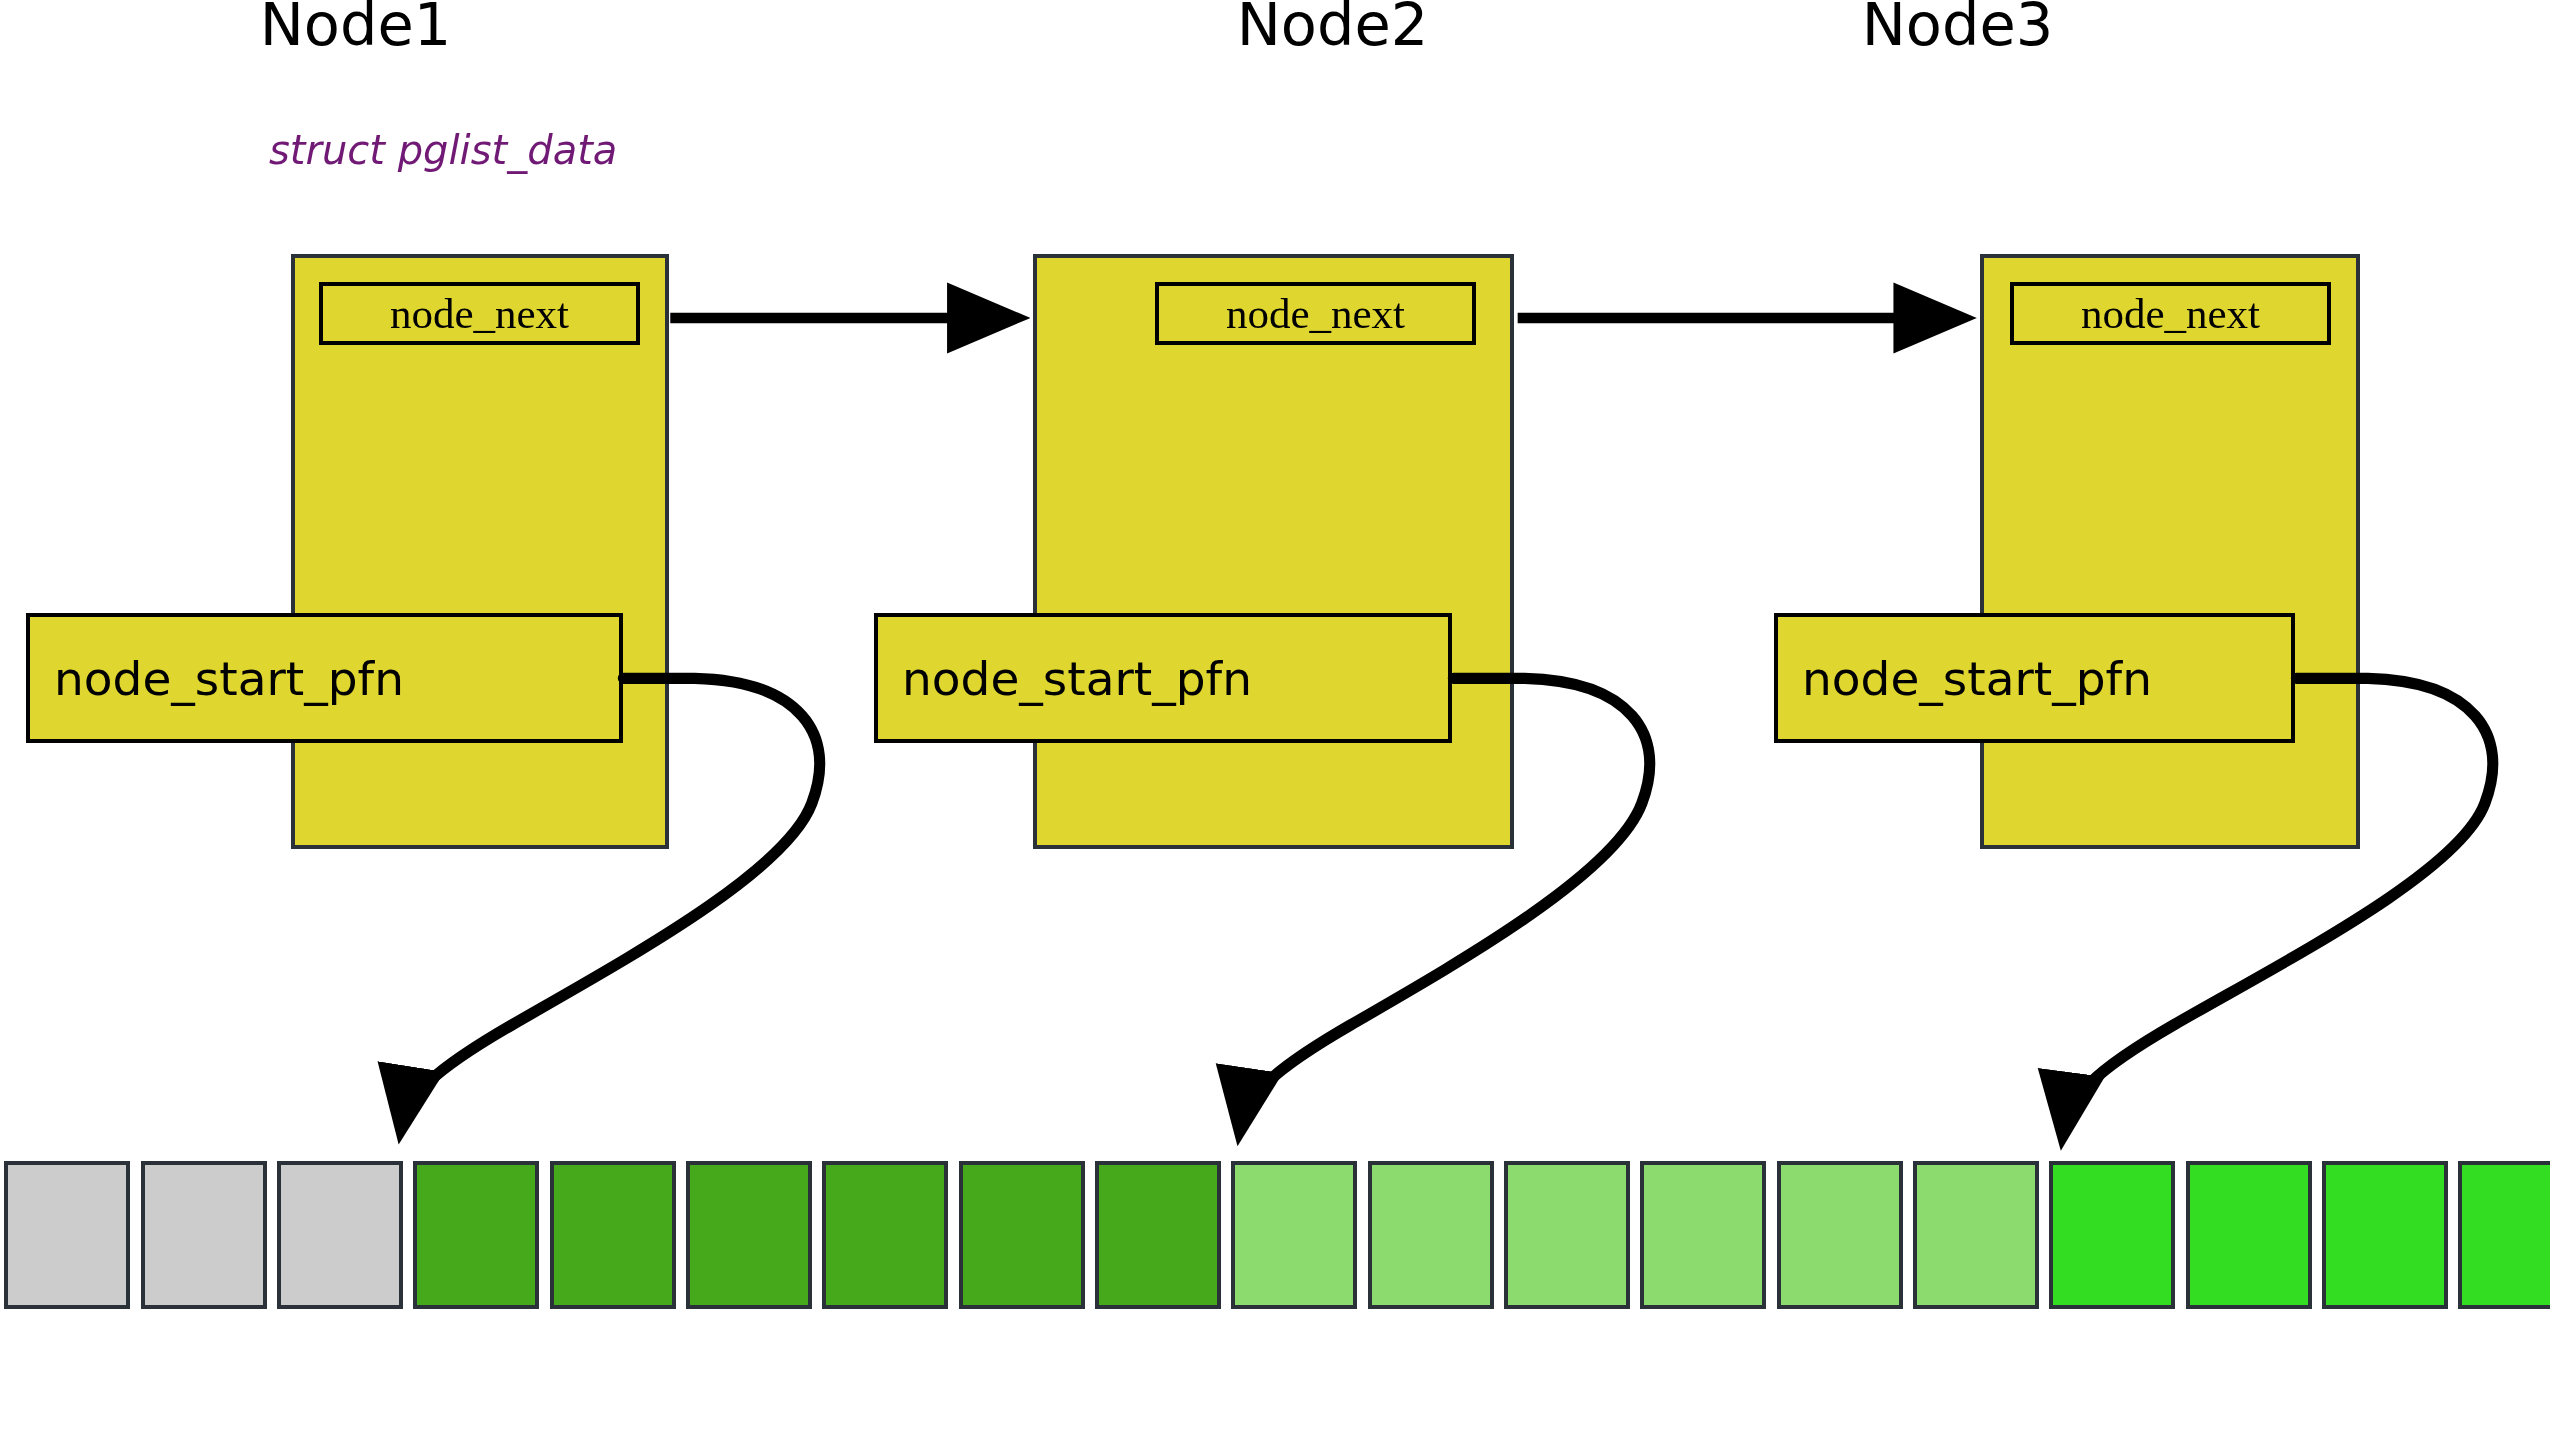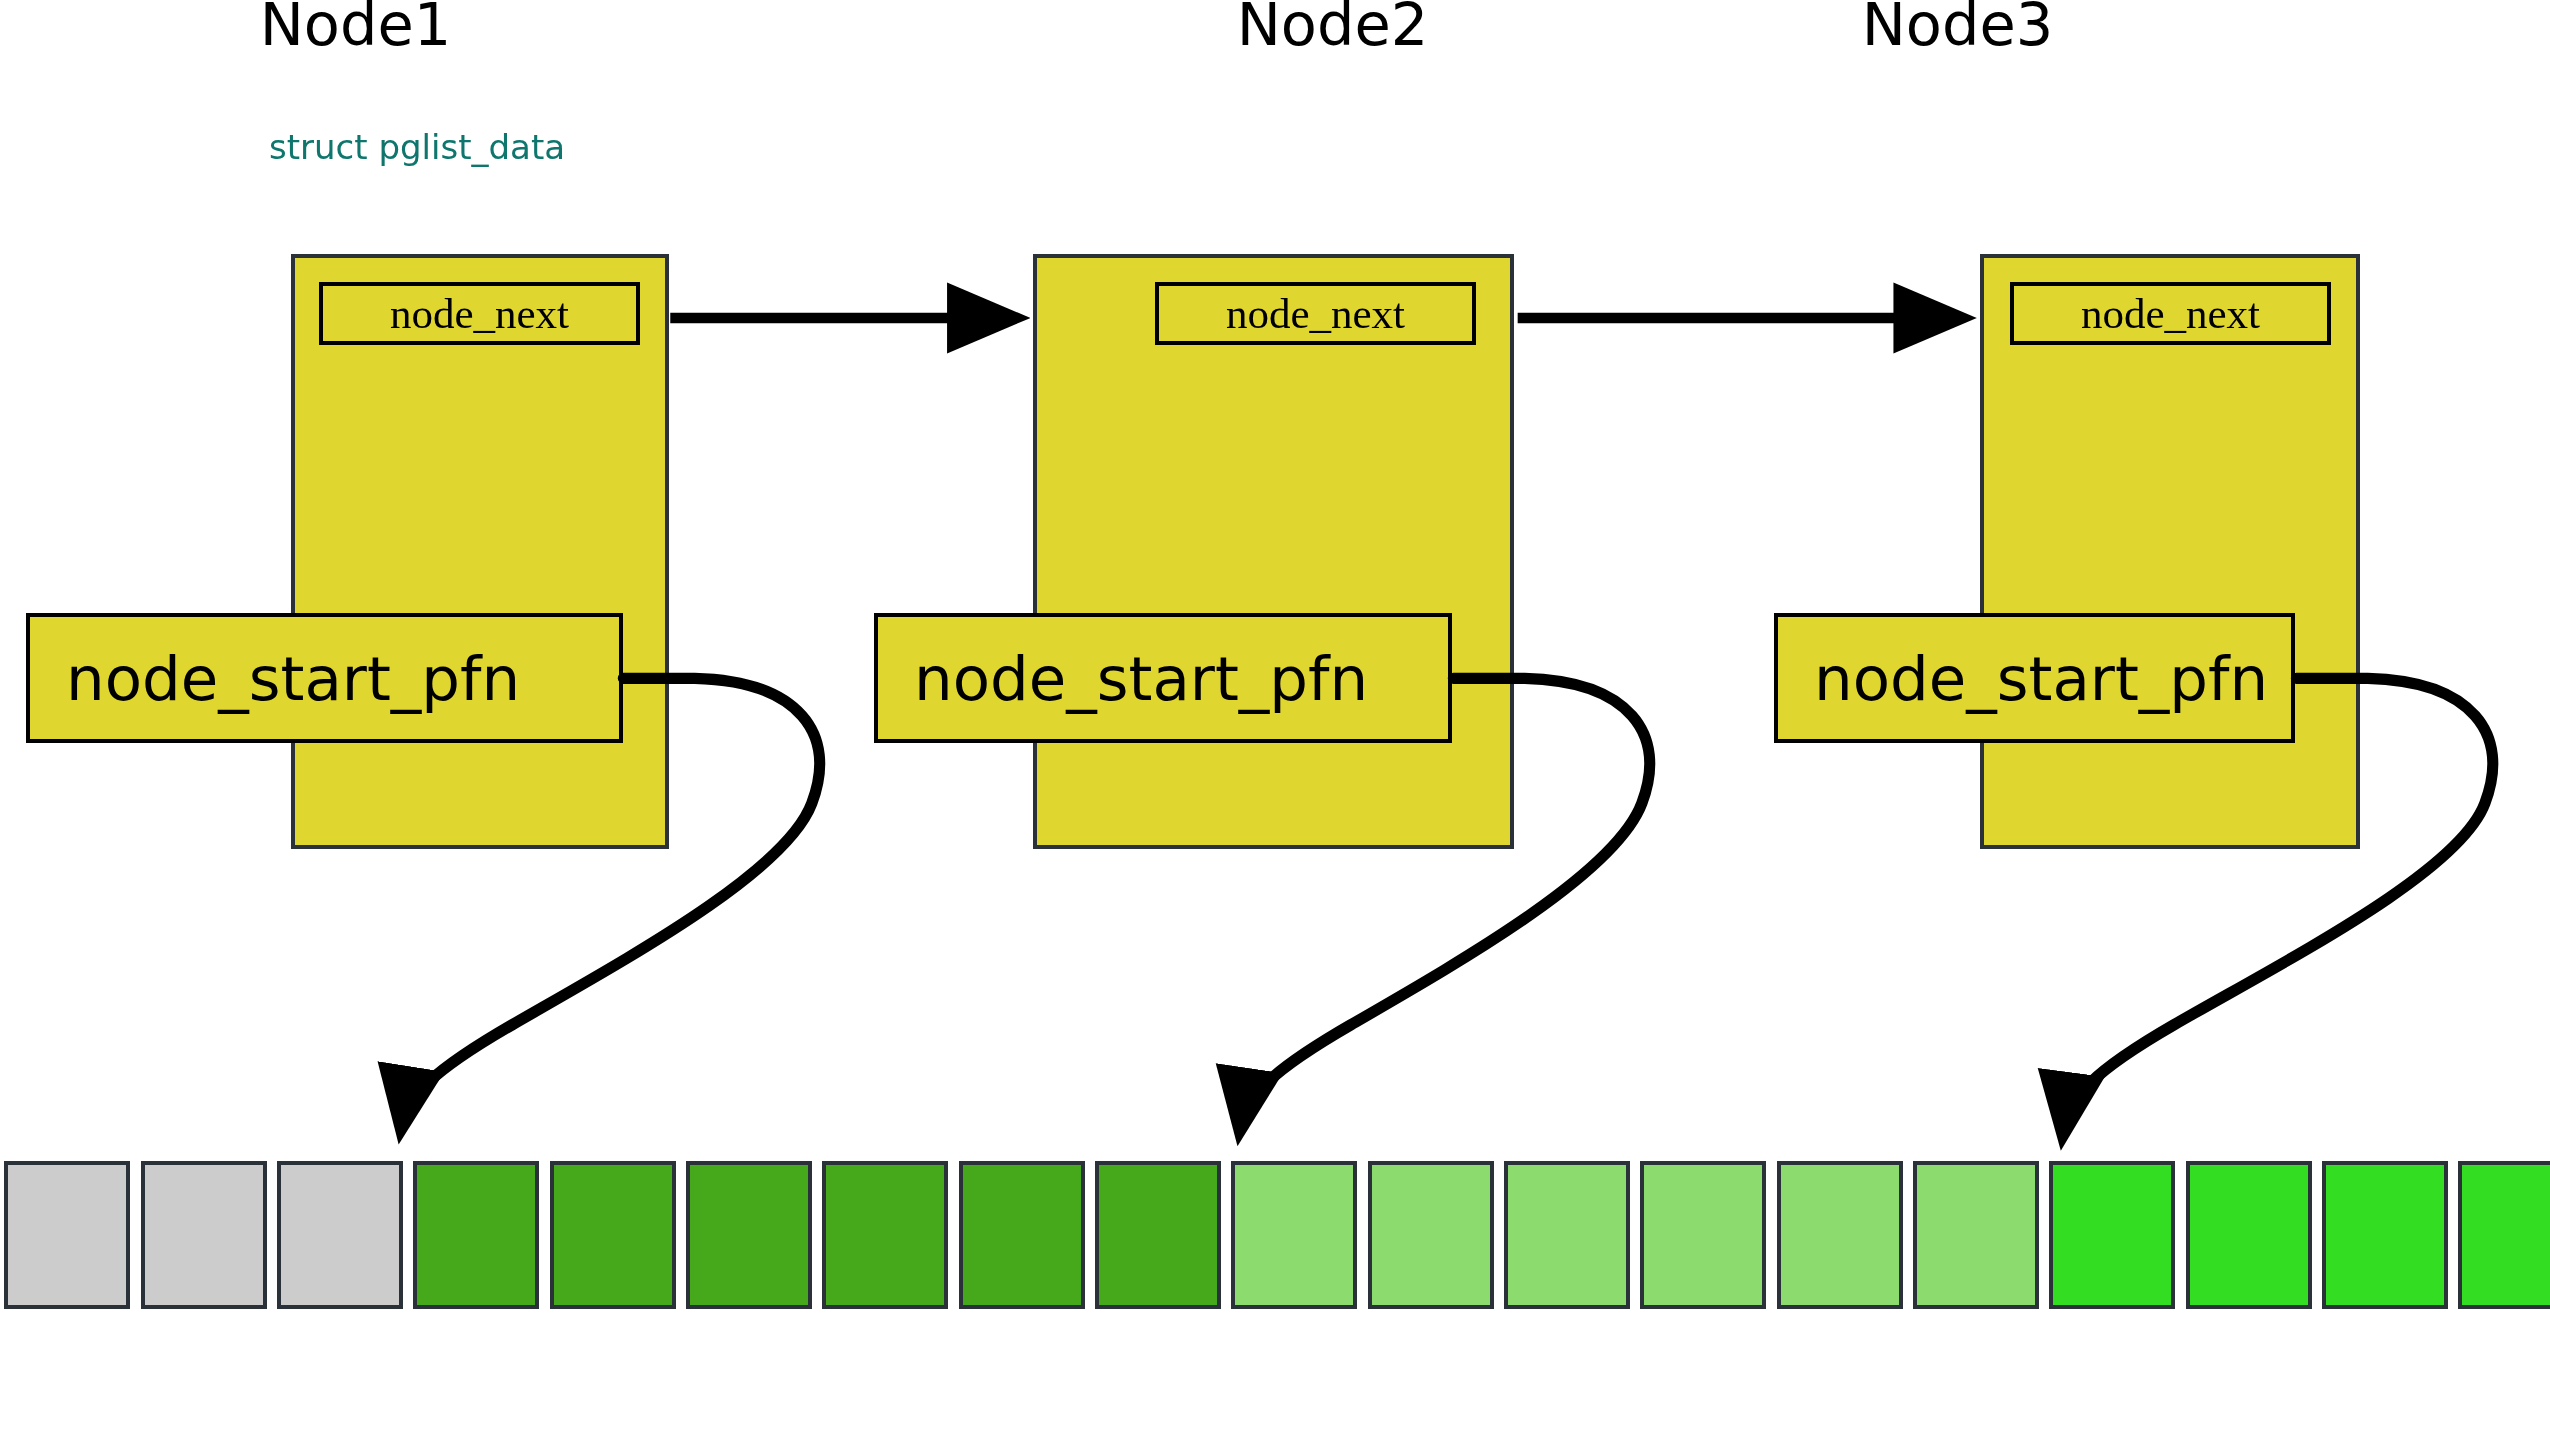--- a/index.html
+++ b/index.html
@@ -27,24 +27,25 @@
   .node-title {
     position: absolute;
     font-size: 59px;
     color: #000000;
     white-space: nowrap;
     text-align: center;
     line-height: 1;
   }
   .struct-label {
     position: absolute;
-    font-size: 34px;
-    color: #0f766e;
+    font-size: 40px;
+    color: #701a75;
     white-space: nowrap;
     line-height: 1;
+    font-style: italic;
   }
   .phys-label {
     position: absolute;
     font-size: 42px;
     color: #000000;
     white-space: nowrap;
     line-height: 1;
   }
   .node-body {
     position: absolute;
@@ -64,22 +65,22 @@
     white-space: nowrap;
     overflow: hidden;
   }
   .field-box.next {
     justify-content: center;
     font-size: 43px;
     font-family: Liberation Serif, serif;
   }
   .field-box.pfn {
     justify-content: flex-start;
-    padding-left: 36px;
-    font-size: 61px;
+    padding-left: 24px;
+    font-size: 47px;
   }
   .mem-cell {
     position: absolute;
     top: 1161px;
     width: 126px;
     height: 148px;
     border: 4.3px solid #2B3138;
     box-sizing: border-box;
   }
 </style>

